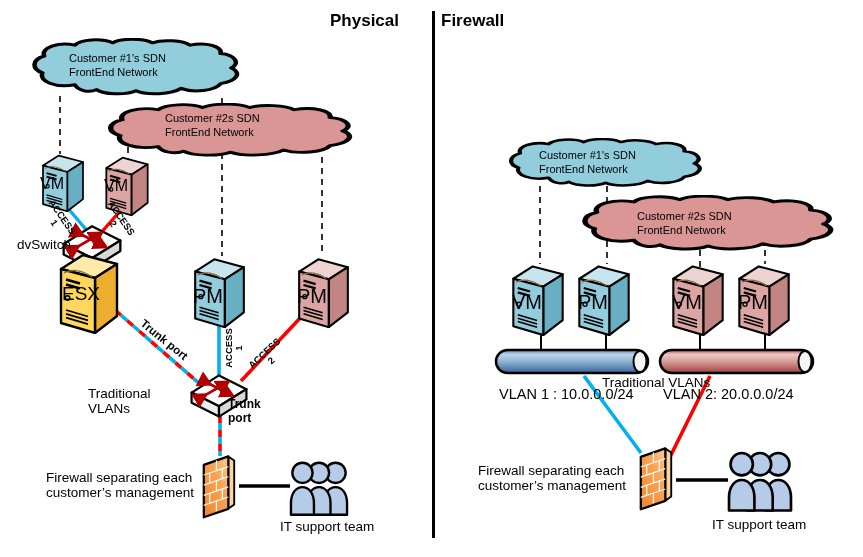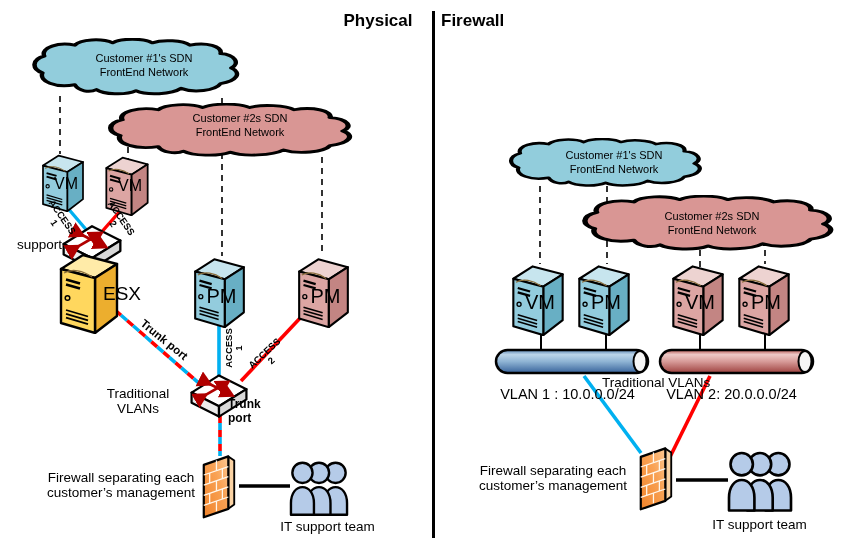--- a/index.html
+++ b/index.html
@@ -1,27 +1,27 @@
 <!DOCTYPE html>
 <html><head>
 <meta charset="utf-8">
 <style>
   html,body{margin:0;padding:0;background:#fff;}
   #canvas{position:relative;width:863px;height:557px;background:#ffffff;overflow:hidden;
           font-family:"Liberation Sans",sans-serif;color:#000;}
   #diagram{position:absolute;left:0;top:0;}
   .lbl{position:absolute;color:#000;line-height:1.12;}
   .ml{white-space:pre-line;}
-  .ctr{text-align:center;}
-  .rgt{text-align:center;}
+  .ctr{}
+  .rgt{text-align:left;}
   .title{font-size:17px;font-weight:bold;}
   .cloudtxt{font-size:11px;line-height:1.3;}
   .srvlbl{font-size:20px;}
   .srvlbl-sm{font-size:16px;}
-  .srvlbl-lg{font-size:19px;margin-left:31px;}
+  .srvlbl-lg{font-size:19px;}
   .caption{font-size:13.5px;}
   .access{font-size:9.5px;font-weight:bold;line-height:1.05;text-align:center;}
   .rot{transform-origin:center center;}
   .trunkdiag{font-size:11.5px;font-weight:bold;}
   .trunkbot{font-size:12px;font-weight:bold;line-height:1.15;}
   .vlantxt{font-size:14.5px;margin-top:32px;}
   #divider{position:absolute;left:432px;top:11px;width:3px;height:527px;background:#000;}
 </style>
 </head>
 <body>
@@ -182,21 +182,21 @@
 
   <div class="lbl title rgt" style="left:330px;top:11px;width:96px;">Physical</div>
   <div class="lbl title" style="left:441px;top:11px;">Firewall</div>
 
   <div class="lbl cloudtxt ctr ml" style="left:69px;top:51px;width:150px;">Customer #1's SDN
 FrontEnd Network</div>
   <div class="lbl cloudtxt ctr ml" style="left:165px;top:111px;width:150px;">Customer #2s SDN
 FrontEnd Network</div>
   <div class="lbl srvlbl-sm ctr" style="left:40px;top:175px;width:52px;">VM</div>
   <div class="lbl srvlbl-sm ctr" style="left:104px;top:177px;width:52px;">VM</div>
-  <div class="lbl caption" style="left:17px;top:237px;">support</div>
+  <div class="lbl caption" style="left:17px;top:237px;">dvSwitch</div>
   <div class="lbl srvlbl-lg ctr" style="left:62px;top:283px;width:58px;">ESX</div>
   <div class="lbl srvlbl ctr" style="left:193px;top:285px;width:57px;">PM</div>
   <div class="lbl srvlbl ctr" style="left:297px;top:285px;width:57px;">PM</div>
 
   <div class="lbl access ml rot" style="left:58px;top:220px;transform:translate(-50%,-50%) rotate(55deg);">ACCESS
 1</div>
   <div class="lbl access ml rot" style="left:117px;top:221px;transform:translate(-50%,-50%) rotate(55deg);">ACCESS
 2</div>
   <div class="lbl access ml rot" style="left:234px;top:348px;transform:translate(-50%,-50%) rotate(-90deg);">ACCESS
 1</div>

